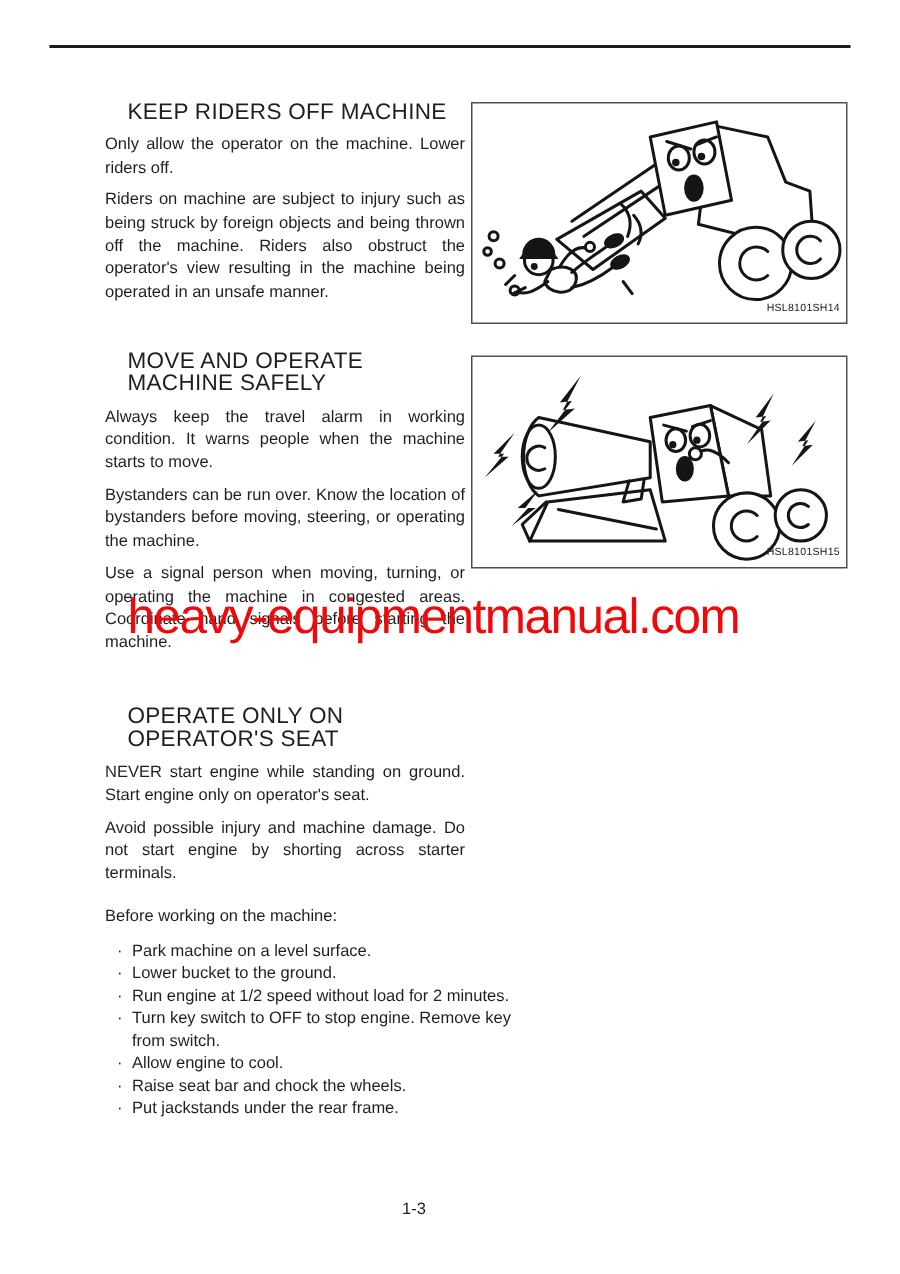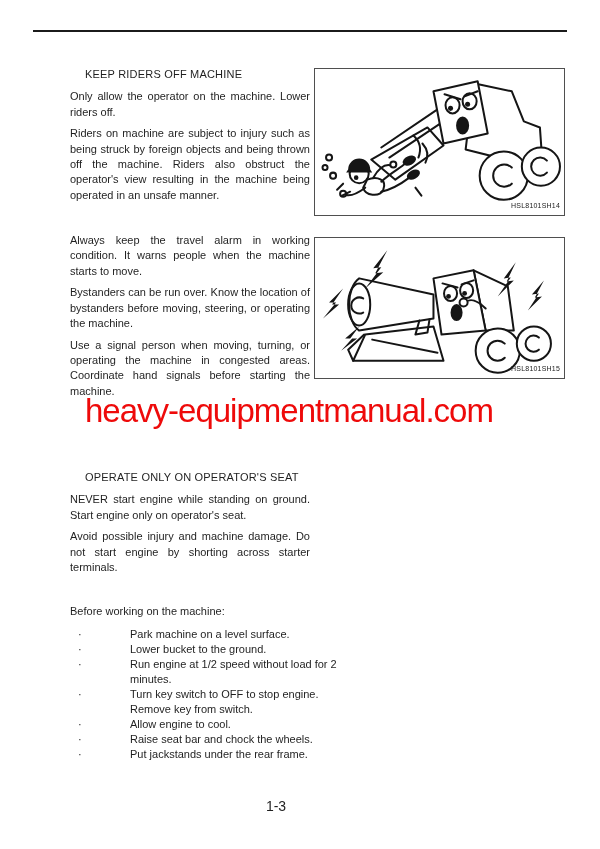--- a/index.html
+++ b/index.html
@@ -3,54 +3,55 @@
 <meta charset="utf-8">
 <style>
   html,body{margin:0;padding:0;}
   body{
     width:600px;height:849px;position:relative;background:#ffffff;
     font-family:"Liberation Sans","DejaVu Sans",sans-serif;
     color:#1f1f1f;font-size:11px;line-height:15.3px;overflow:hidden;
   }
   .rule-top{position:absolute;left:33px;top:30px;width:534px;height:2px;background:#1b1b1b;}
   .sec{position:absolute;left:70px;width:240px;}
-  .sec h2{font-size:11px;font-weight:400;margin:0 0 7px 0;line-height:15.3px;letter-spacing:.2px;padding-left:15px;}
+  .sec h2{font-size:15px;font-weight:400;margin:0 0 7px 0;line-height:15.3px;letter-spacing:.2px;padding-left:15px;}
   .sec p{margin:0 0 6.5px 0;text-align:justify;}
   #sec1{top:67px;}
   #sec2{top:233px;}
   #sec3{top:442px;margin-top:28px;}
   #sec4{top:604px;width:300px;}
   .intro{text-align:center;}
   .blist{margin-top:8px;margin-left:8px;}
   .bi{display:flex;line-height:14.9px;width:272px;}
   .dot{width:10px;flex:0 0 10px;}
-  .bt{flex:1;margin-left:42px;}
+  .bt{flex:1;}
   .watermark{
     position:absolute;left:85px;top:403px;z-index:3;
     font-size:33px;letter-spacing:-1px;white-space:nowrap;font-weight:400;
   }
   .figbox{position:absolute;left:314px;width:249px;border:1px solid #4f4f4f;background:#fff;}
   #fig1{top:68px;height:146px;}
   #fig2{top:237px;height:140px;}
   .figlabel{position:absolute;right:4px;bottom:2px;font-size:7px;letter-spacing:.2px;color:#222;}
   .figart{position:absolute;left:0;top:0;width:100%;height:100%;}
-  .pageno{position:absolute;left:0;top:799px;width:552px;text-align:center;font-size:14px;}
+  .pageno{position:absolute;left:0;top:799px;width:552px;text-align:center;font-size:11px;}
 </style>
 </head>
 <body>
 
 <div class="rule-top"></div>
 
 <div class="sec" id="sec1">
   <h2>KEEP RIDERS OFF MACHINE</h2>
   <p>Only allow the operator on the machine.  Lower riders off.</p>
   <p>Riders on machine are subject to injury such as being struck by foreign objects and being thrown off the machine.  Riders also obstruct the operator's view resulting in the machine being operated in an unsafe manner.</p>
 </div>
 
 <div class="sec" id="sec2">
+  <h2>MOVE AND OPERATE MACHINE SAFELY</h2>
   <p>Always keep the travel alarm in working condition.  It warns people when the machine starts to move.</p>
   <p>Bystanders can be run over.  Know the location of bystanders before moving, steering, or operating the machine.</p>
   <p>Use a signal person when moving, turning, or operating the machine in congested areas. Coordinate hand signals before starting the machine.</p>
 </div>
 
 <div class="watermark" id="wm" style="color: rgb(238, 10, 10);">heavy-equipmentmanual.com</div>
 
 <div class="sec" id="sec3">
   <h2>OPERATE ONLY ON OPERATOR'S SEAT</h2>
   <p>NEVER start engine while standing on ground. Start engine only on operator's seat.</p>

